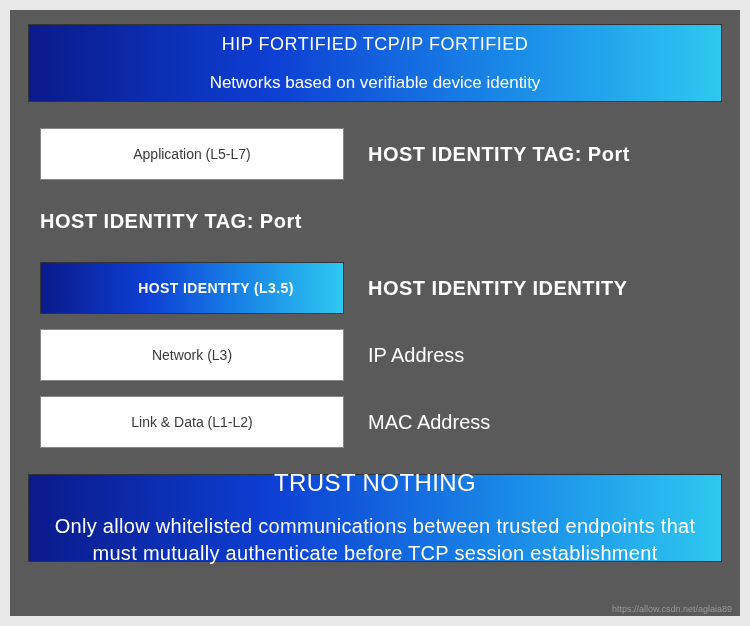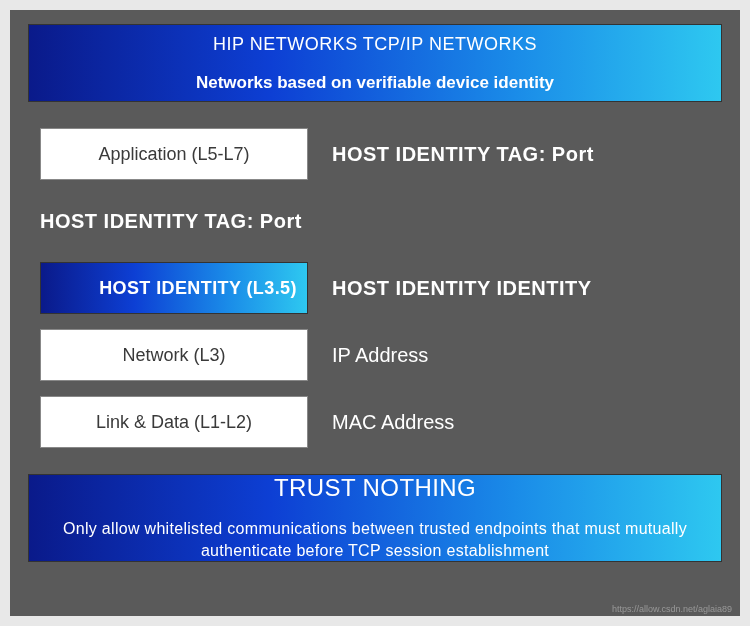--- a/index.html
+++ b/index.html
@@ -41,46 +41,46 @@
     margin-top: 20px;
     letter-spacing: 0.3px;
   }
   .banner-title {
     font-size: 18px;
     font-weight: 400;
     letter-spacing: 0.5px;
   }
   .banner-sub {
     font-size: 17px;
-    font-weight: 700;
+    font-weight: 400;
     margin-top: 18px;
   }
   .stack {
     display: flex;
     flex-direction: column;
     gap: 15px;
     padding: 6px 12px 6px 12px;
   }
   .row {
     display: flex;
     flex-direction: row;
     align-items: center;
     gap: 24px;
     height: 52px;
   }
   .layer-box {
-    width: 268px;
+    width: 304px;
     height: 52px;
     background: #ffffff;
     border: 1px solid #888;
     display: flex;
     align-items: center;
     justify-content: center;
     color: #3a3a3a;
-    font-size: 18px;
+    font-size: 14px;
   }
   .layer-box.hip {
     background: linear-gradient(90deg, #0a1a8a 0%, #0d3fd4 35%, #1a8be8 70%, #2ec8f0 100%);
     color: #ffffff;
     border: 1px solid #333;
     font-weight: 700;
     letter-spacing: 0.4px;
     padding-left: 48px;
   }
   .layer-desc {
@@ -90,41 +90,41 @@
   .layer-desc.strong {
     font-weight: 700;
     letter-spacing: 0.5px;
   }
   .footer-title {
     font-size: 24px;
     font-weight: 400;
     letter-spacing: 0.4px;
   }
   .footer-sub {
-    font-size: 16px;
+    font-size: 20px;
     font-weight: 400;
     margin-top: 16px;
     line-height: 1.35;
   }
   .credit {
     position: absolute;
     right: 8px;
     bottom: 2px;
     font-size: 9px;
     color: #c8c8c8;
     opacity: 0.55;
   }
 </style>
 </head>
 <body>
 
 <div class="diagram">
 
   <div class="banner top">
-    <div class="banner-title">HIP NETWORKS TCP/IP NETWORKS</div>
+    <div class="banner-title">HIP FORTIFIED TCP/IP FORTIFIED</div>
     <div class="banner-sub">Networks based on verifiable device identity</div>
   </div>
 
   <div class="stack">
 
     <div class="row">
       <div class="layer-box">Application (L5-L7)</div>
       <div class="layer-desc strong">HOST IDENTITY  TAG: Port</div>
     </div>
 

